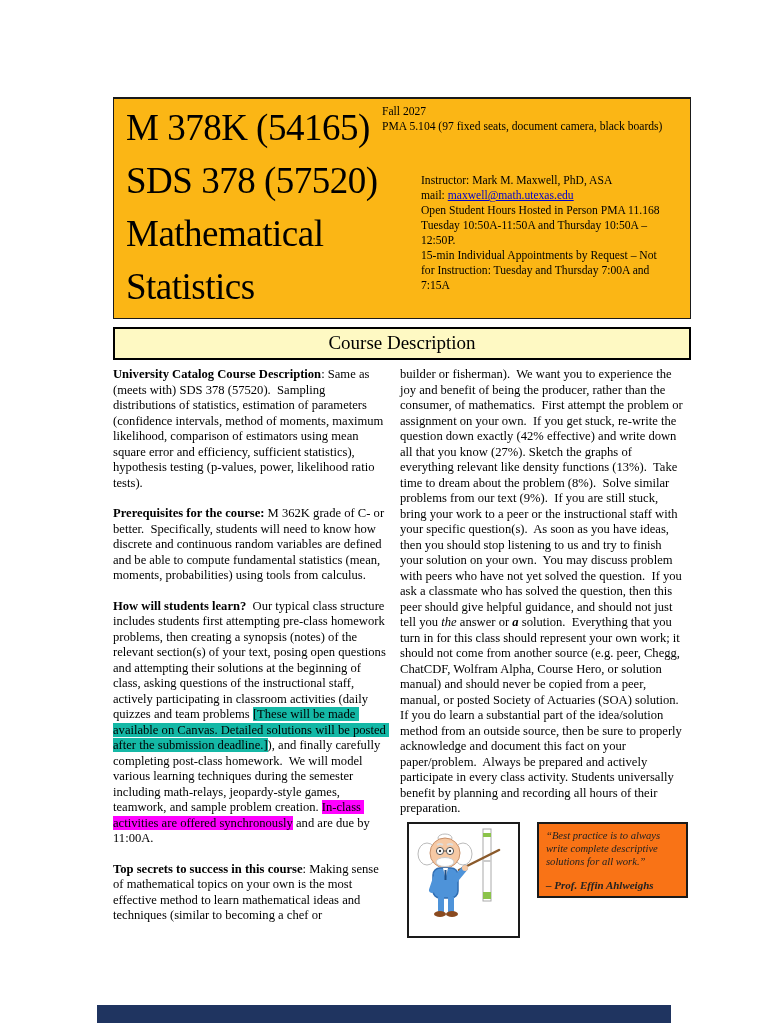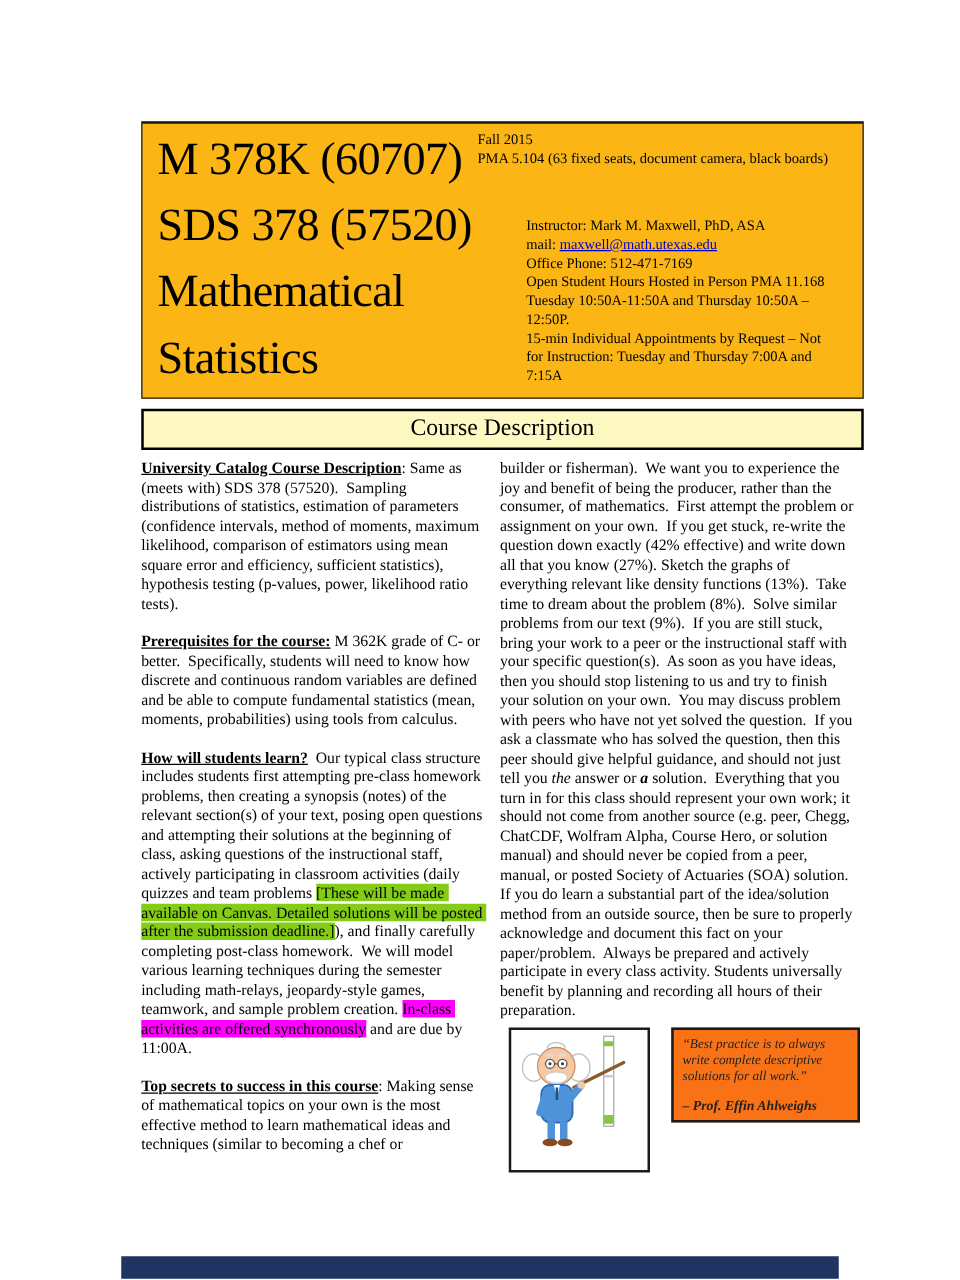--- a/index.html
+++ b/index.html
@@ -15,57 +15,56 @@
   .email-link{color:#0000CC;text-decoration:underline;cursor:pointer;text-align:right;}
   
   .banner{position:absolute;left:113px;top:327px;width:578px;height:33px;background:#fef9c3;
           border:2px solid #000;box-sizing:border-box;text-align:center;}
   .banner-label{font-size:19px;line-height:28px;}
   
   .column{position:absolute;top:367px;font-size:12.6px;line-height:15.5px;text-align:left;}
   .col-left{left:113px;width:276px;}
   .col-right{left:400px;width:285px;}
   .para{margin:0 0 15px 0;white-space:pre-wrap;}
-  .seg-bold{font-weight:bold;text-decoration:underline;}
+  .seg-bold{font-weight:bold;}
   .seg-italic{font-style:italic;}
   .seg-bold-italic{font-weight:bold;font-style:italic;}
   .seg-underline{}
-  .seg-hl-yellow{background:#84cc16;}
+  .seg-hl-yellow{background:#14b8a6;}
   .seg-hl-magenta{background:#FF00FF;}
   
   .prof-box{position:absolute;left:407px;top:822px;width:113px;height:116px;background:#fff;
             border:2px solid #1a1a1a;box-sizing:border-box;}
   .quote-box{position:absolute;left:537px;top:822px;width:151px;height:76px;background:#f97316;
              border:2px solid #1a1a1a;box-sizing:border-box;padding:5px 7px;}
   .quote-text{font-style:italic;font-size:10.6px;line-height:13px;color:#222;}
   .quote-attrib{font-style:italic;font-weight:bold;font-size:11px;margin-top:11px;color:#222;}
   
   .bottom-bar{position:absolute;left:97px;top:1005px;width:574px;height:18px;background:#1F3460;}
 </style>
 </head>
 <body>
 
 <div class="page">
 
   <div class="header-box">
     <div class="course-title">
-      <div>M 378K (60707)</div>
+      <div>M 378K (54165)</div>
       <div>SDS 378 (57520)</div>
       <div>Mathematical</div>
       <div>Statistics</div>
     </div>
     <div class="header-info">
       <div class="block1">
-        <div>Fall 2015</div>
-        <div>PMA 5.104 (63 fixed seats, document camera, black boards)</div>
+        <div>Fall 2027</div>
+        <div>PMA 5.104 (97 fixed seats, document camera, black boards)</div>
       </div>
       <div class="block2">
         <div>Instructor: Mark M. Maxwell, PhD, ASA</div>
         <div><span>mail: </span><a class="email-link">maxwell@math.utexas.edu</a></div>
-        <div>Office Phone: 512-471-7169</div>
         <div>Open Student Hours Hosted in Person PMA 11.168</div>
         <div>Tuesday 10:50A-11:50A and Thursday 10:50A – 12:50P.</div>
         <div>15-min Individual Appointments by Request – Not for Instruction: Tuesday and Thursday 7:00A and 7:15A</div>
       </div>
     </div>
   </div>
 
   <div class="banner">
     <div class="banner-label">Course Description</div>
   </div>

